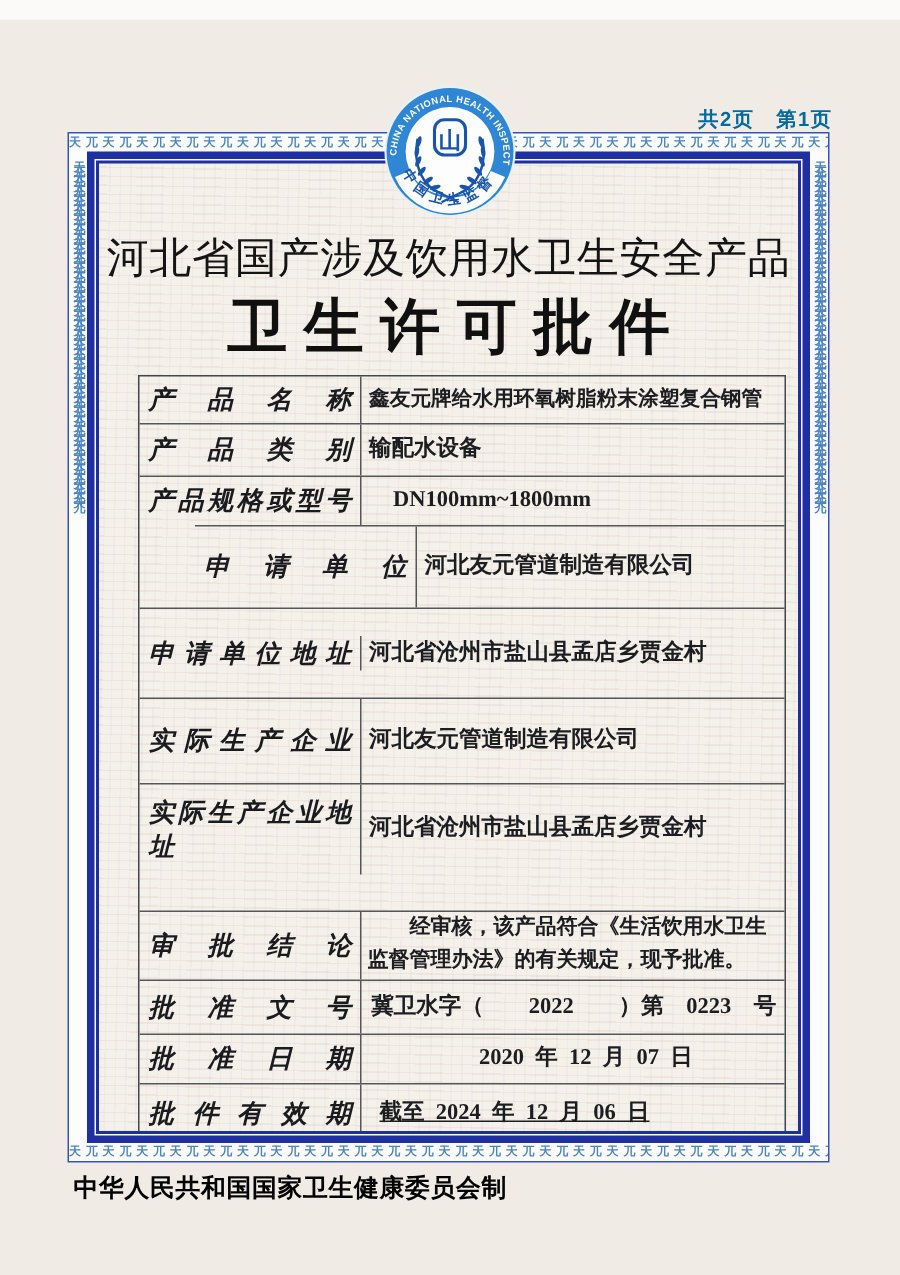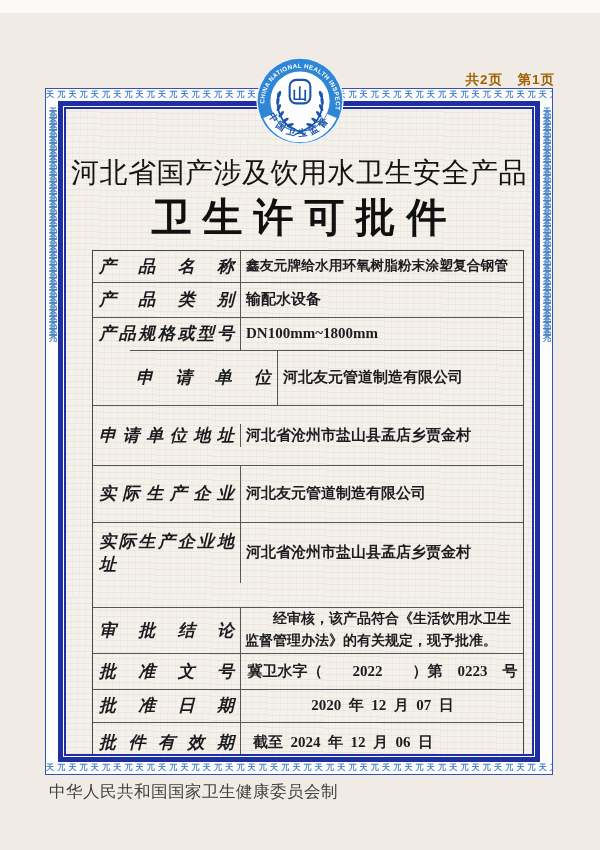--- a/index.html
+++ b/index.html
@@ -2,23 +2,23 @@
 <html><head>
 <meta charset="utf-8">
 <style>
   html,body{margin:0;padding:0;}
   body{width:600px;height:850px;position:relative;overflow:hidden;
        background:#f1ebe6;font-family:"Liberation Sans",sans-serif;}
   .top-strip{position:absolute;left:0;top:0;width:600px;height:13px;background:#fbfaf8;}
 
   
   .pagination{position:absolute;top:71px;right:45px;font-size:13.5px;font-weight:bold;
-              color:#a16207;letter-spacing:1px;white-space:pre;}
-  .footer-issuer{position:absolute;left:49px;top:781px;font-size:16.5px;font-weight:normal;
-              color:#404040;letter-spacing:.5px;}
+              color:#0369a1;letter-spacing:1px;white-space:pre;}
+  .footer-issuer{position:absolute;left:49px;top:781px;font-size:16.5px;font-weight:bold;
+              color:#000000;letter-spacing:.5px;}
 
   
   .outer-frame{position:absolute;left:45px;top:88px;width:508px;height:687px;
                background:#fcfcfd;border:1px solid #3652b8;box-sizing:border-box;}
   .band{position:absolute;overflow:hidden;color:#4b85c4;font-size:8px;font-weight:bold;
         font-family:"DejaVu Sans",sans-serif;letter-spacing:3.2px;line-height:12px;
         white-space:nowrap;}
   .band-top{left:0;right:0;top:0;height:12px;}
   .band-bottom{left:0;right:0;bottom:0;height:12px;}
   .band-left,.band-right{top:12px;bottom:12px;width:12px;writing-mode:vertical-rl;
@@ -53,27 +53,27 @@
   .row{display:flex;box-sizing:border-box;}
   .row + .row{border-top:1px solid #54565a;}
   .cell-label{width:148px;box-sizing:border-box;border-right:1px solid #54565a;
               padding:0 6px;display:grid;align-content:center;
               font-weight:bold;font-size:17px;color:#1a1b1e;
               text-align:justify;text-align-last:justify;-moz-text-align-last:justify;
               font-family:"Liberation Sans",sans-serif;font-style:italic;}
   .cell-value{flex:1;box-sizing:border-box;padding:0 4px 0 5px;display:grid;align-content:center;
               font-family:"Liberation Serif",serif;font-weight:bold;font-size:15px;
               color:#1c1d20;white-space:pre-wrap;line-height:1.35;}
-  .h32{height:31px;} .h35{height:35px;} .h33{height:33px;} .h55{height:55px;margin-left:37px;}
+  .h32{height:31px;} .h35{height:35px;} .h33{height:33px;gap:16px;} .h55{height:55px;margin-left:37px;}
   .h60{height:60px;align-items:center;} .h57{height:57px;} .h61{height:61px;} .h46{height:46px;margin-top:24px;}
   .h36{height:36px;} .h40{height:40px;}
   .v-small{font-size:13.8px;}
   .v-center{text-align:center;}
   .v-para{font-size:14px;text-indent:2em;line-height:1.55;padding:0 4px;}
-  .v-pad{padding-left:12px;}
+  .v-pad{padding-left:12px;text-decoration:underline;}
 </style>
 </head>
 <body>
 
 <div class="top-strip"></div>
 
 <div class="pagination">共2页　第1页</div>
 
 <div class="outer-frame">
   <div class="band band-top">天兀天兀天兀天兀天兀天兀天兀天兀天兀天兀天兀天兀天兀天兀天兀天兀天兀天兀天兀天兀天兀天兀天兀天兀天兀天兀天兀天兀天兀天兀</div>

